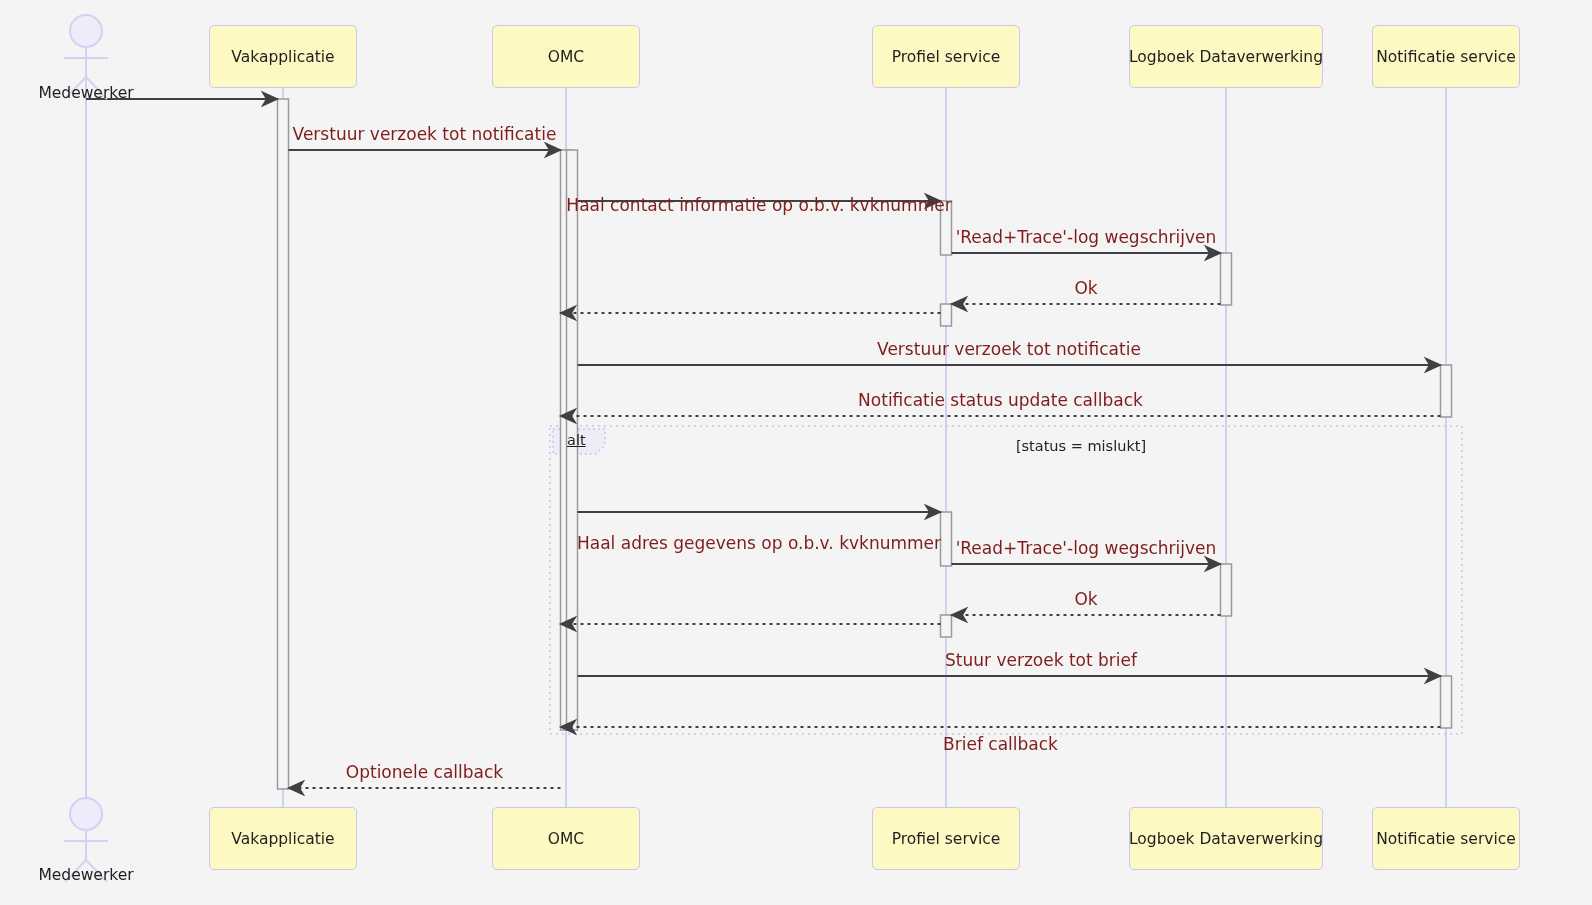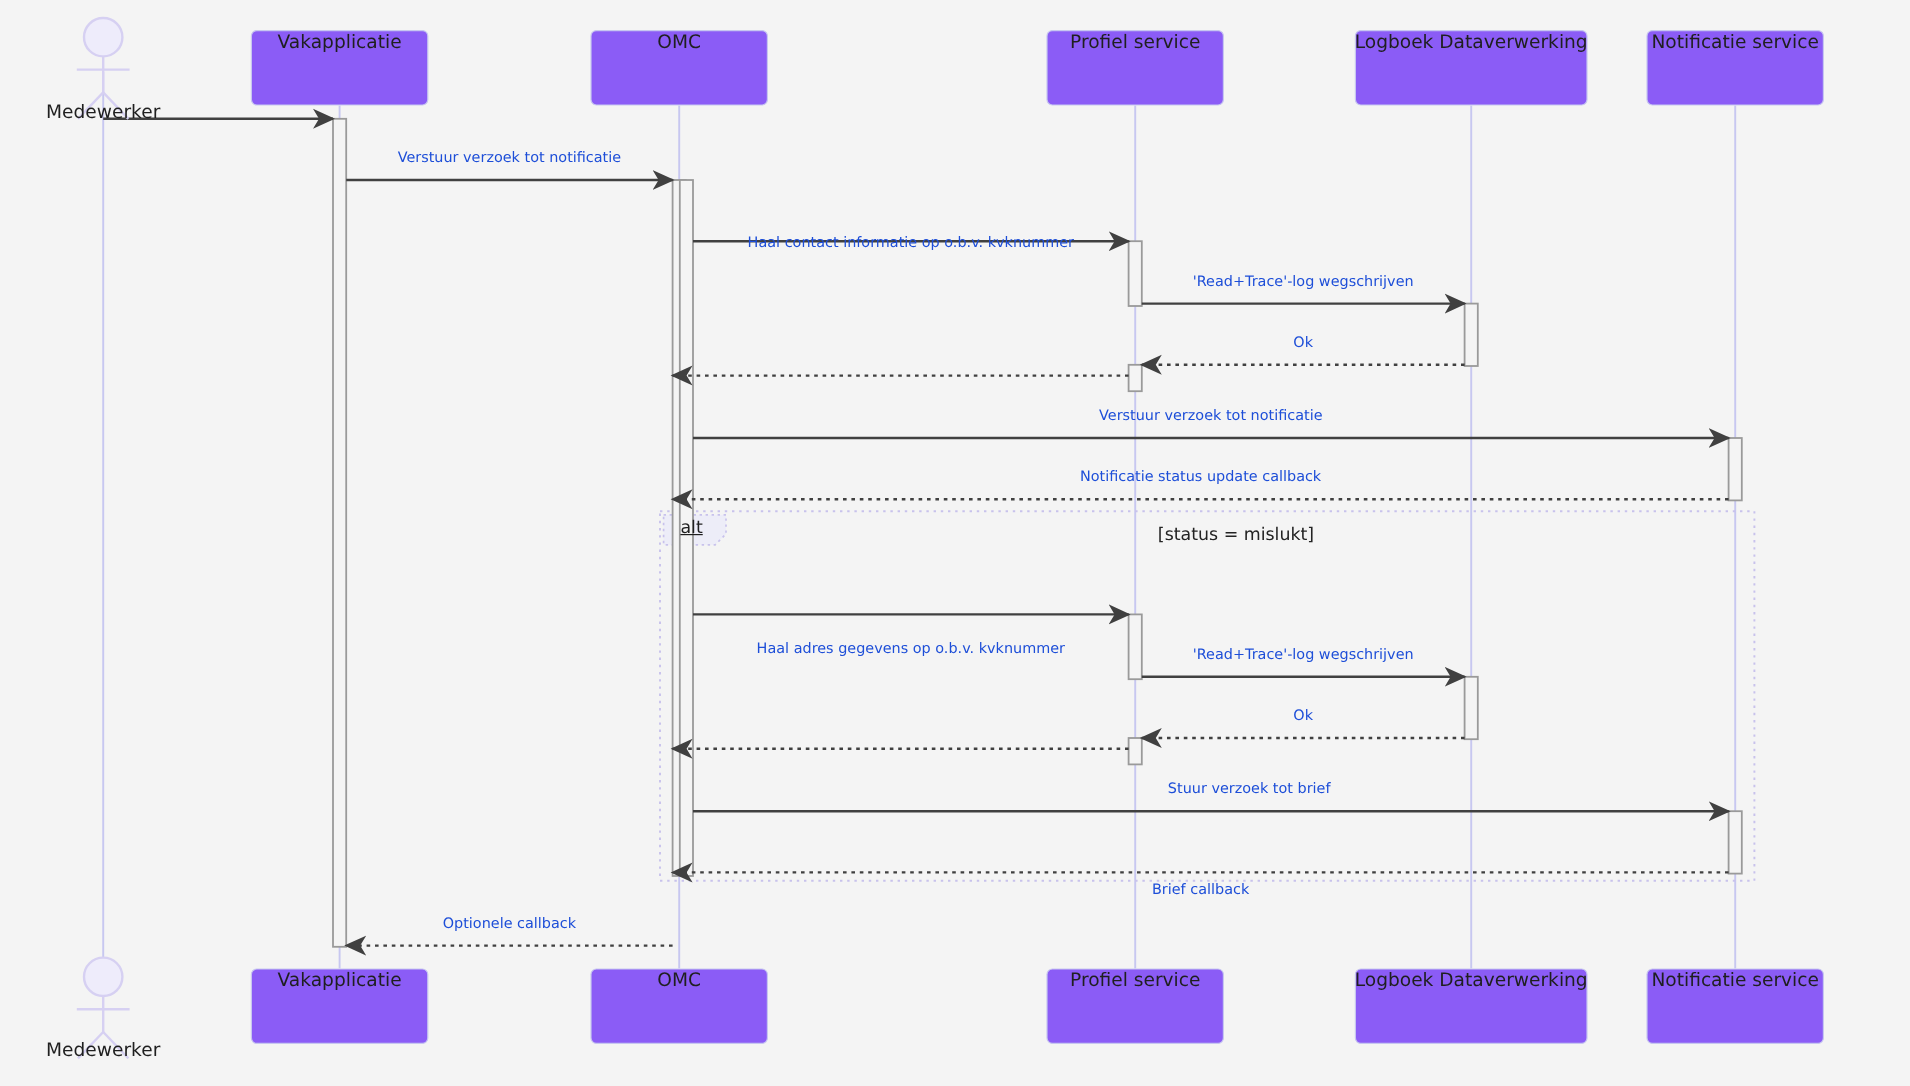--- a/index.html
+++ b/index.html
@@ -21,45 +21,45 @@
   }
   svg#canvas {
     position: absolute;
     left: 0;
     top: 0;
     width: 1592px;
     height: 905px;
   }
   .participant-box {
     position: absolute;
-    background: #8b5cf6;
+    background: #fef9c3;
     border: 1.4px solid #C7C7F0;
     border-radius: 5px;
     box-sizing: border-box;
     display: flex;
-    align-items: flex-start;
+    align-items: center;
     justify-content: center;
   }
   .participant-label {
     font-size: 15.5px;
     color: #1f1f1f;
     font-family: "DejaVu Sans", "Liberation Sans", sans-serif;
     white-space: nowrap;
   }
   .actor-label {
     position: absolute;
     font-size: 15.5px;
     color: #1f1f1f;
     white-space: nowrap;
     text-align: center;
   }
   .msg-label {
     position: absolute;
-    font-size: 12px;
-    color: #1d4ed8;
+    font-size: 17px;
+    color: #7f1d1d;
     white-space: nowrap;
     transform: translateX(-50%);
   }
   .alt-tag-text {
     position: absolute;
     font-size: 14.5px;
     color: #1f1f1f;
     white-space: nowrap;
     text-decoration: underline;
   }
@@ -182,18 +182,18 @@
       <div class="msg-label" style="left: 1000.5px; top: 390px;">Notificatie status update callback</div>
       <div class="msg-label" style="left: 759px; top: 486px; margin-top: 47px;">Haal adres gegevens op o.b.v. kvknummer</div>
       <div class="msg-label" style="left: 1086px; top: 538px;">'Read+Trace'-log wegschrijven</div>
       <div class="msg-label" style="left: 1086px; top: 589px;">Ok</div>
       <div class="msg-label" style="left: 1009px; top: 650px; margin-left: 32px;">Stuur verzoek tot brief</div>
       <div class="msg-label" style="left: 1000.5px; top: 701px; margin-top: 33px;">Brief callback</div>
       <div class="msg-label" style="left: 424.5px; top: 762px;">Optionele callback</div>
     </div>
   <div id="fragment-labels">
       <div class="alt-tag-text" style="left: 567px; top: 432px;">alt</div>
-      <div class="alt-cond" style="left: 1030px; top: 438px;">[status = mislukt]</div>
+      <div class="alt-cond" style="left: 1081px; top: 438px;">[status = mislukt]</div>
     </div>
 
 <div class="actor-label" style="left: -4px; top: 84px; width: 180px;">Medewerker</div>
     <div class="actor-label" style="left: -4px; top: 866px; width: 180px;">Medewerker</div>
   </div>
 
 </body></html>

